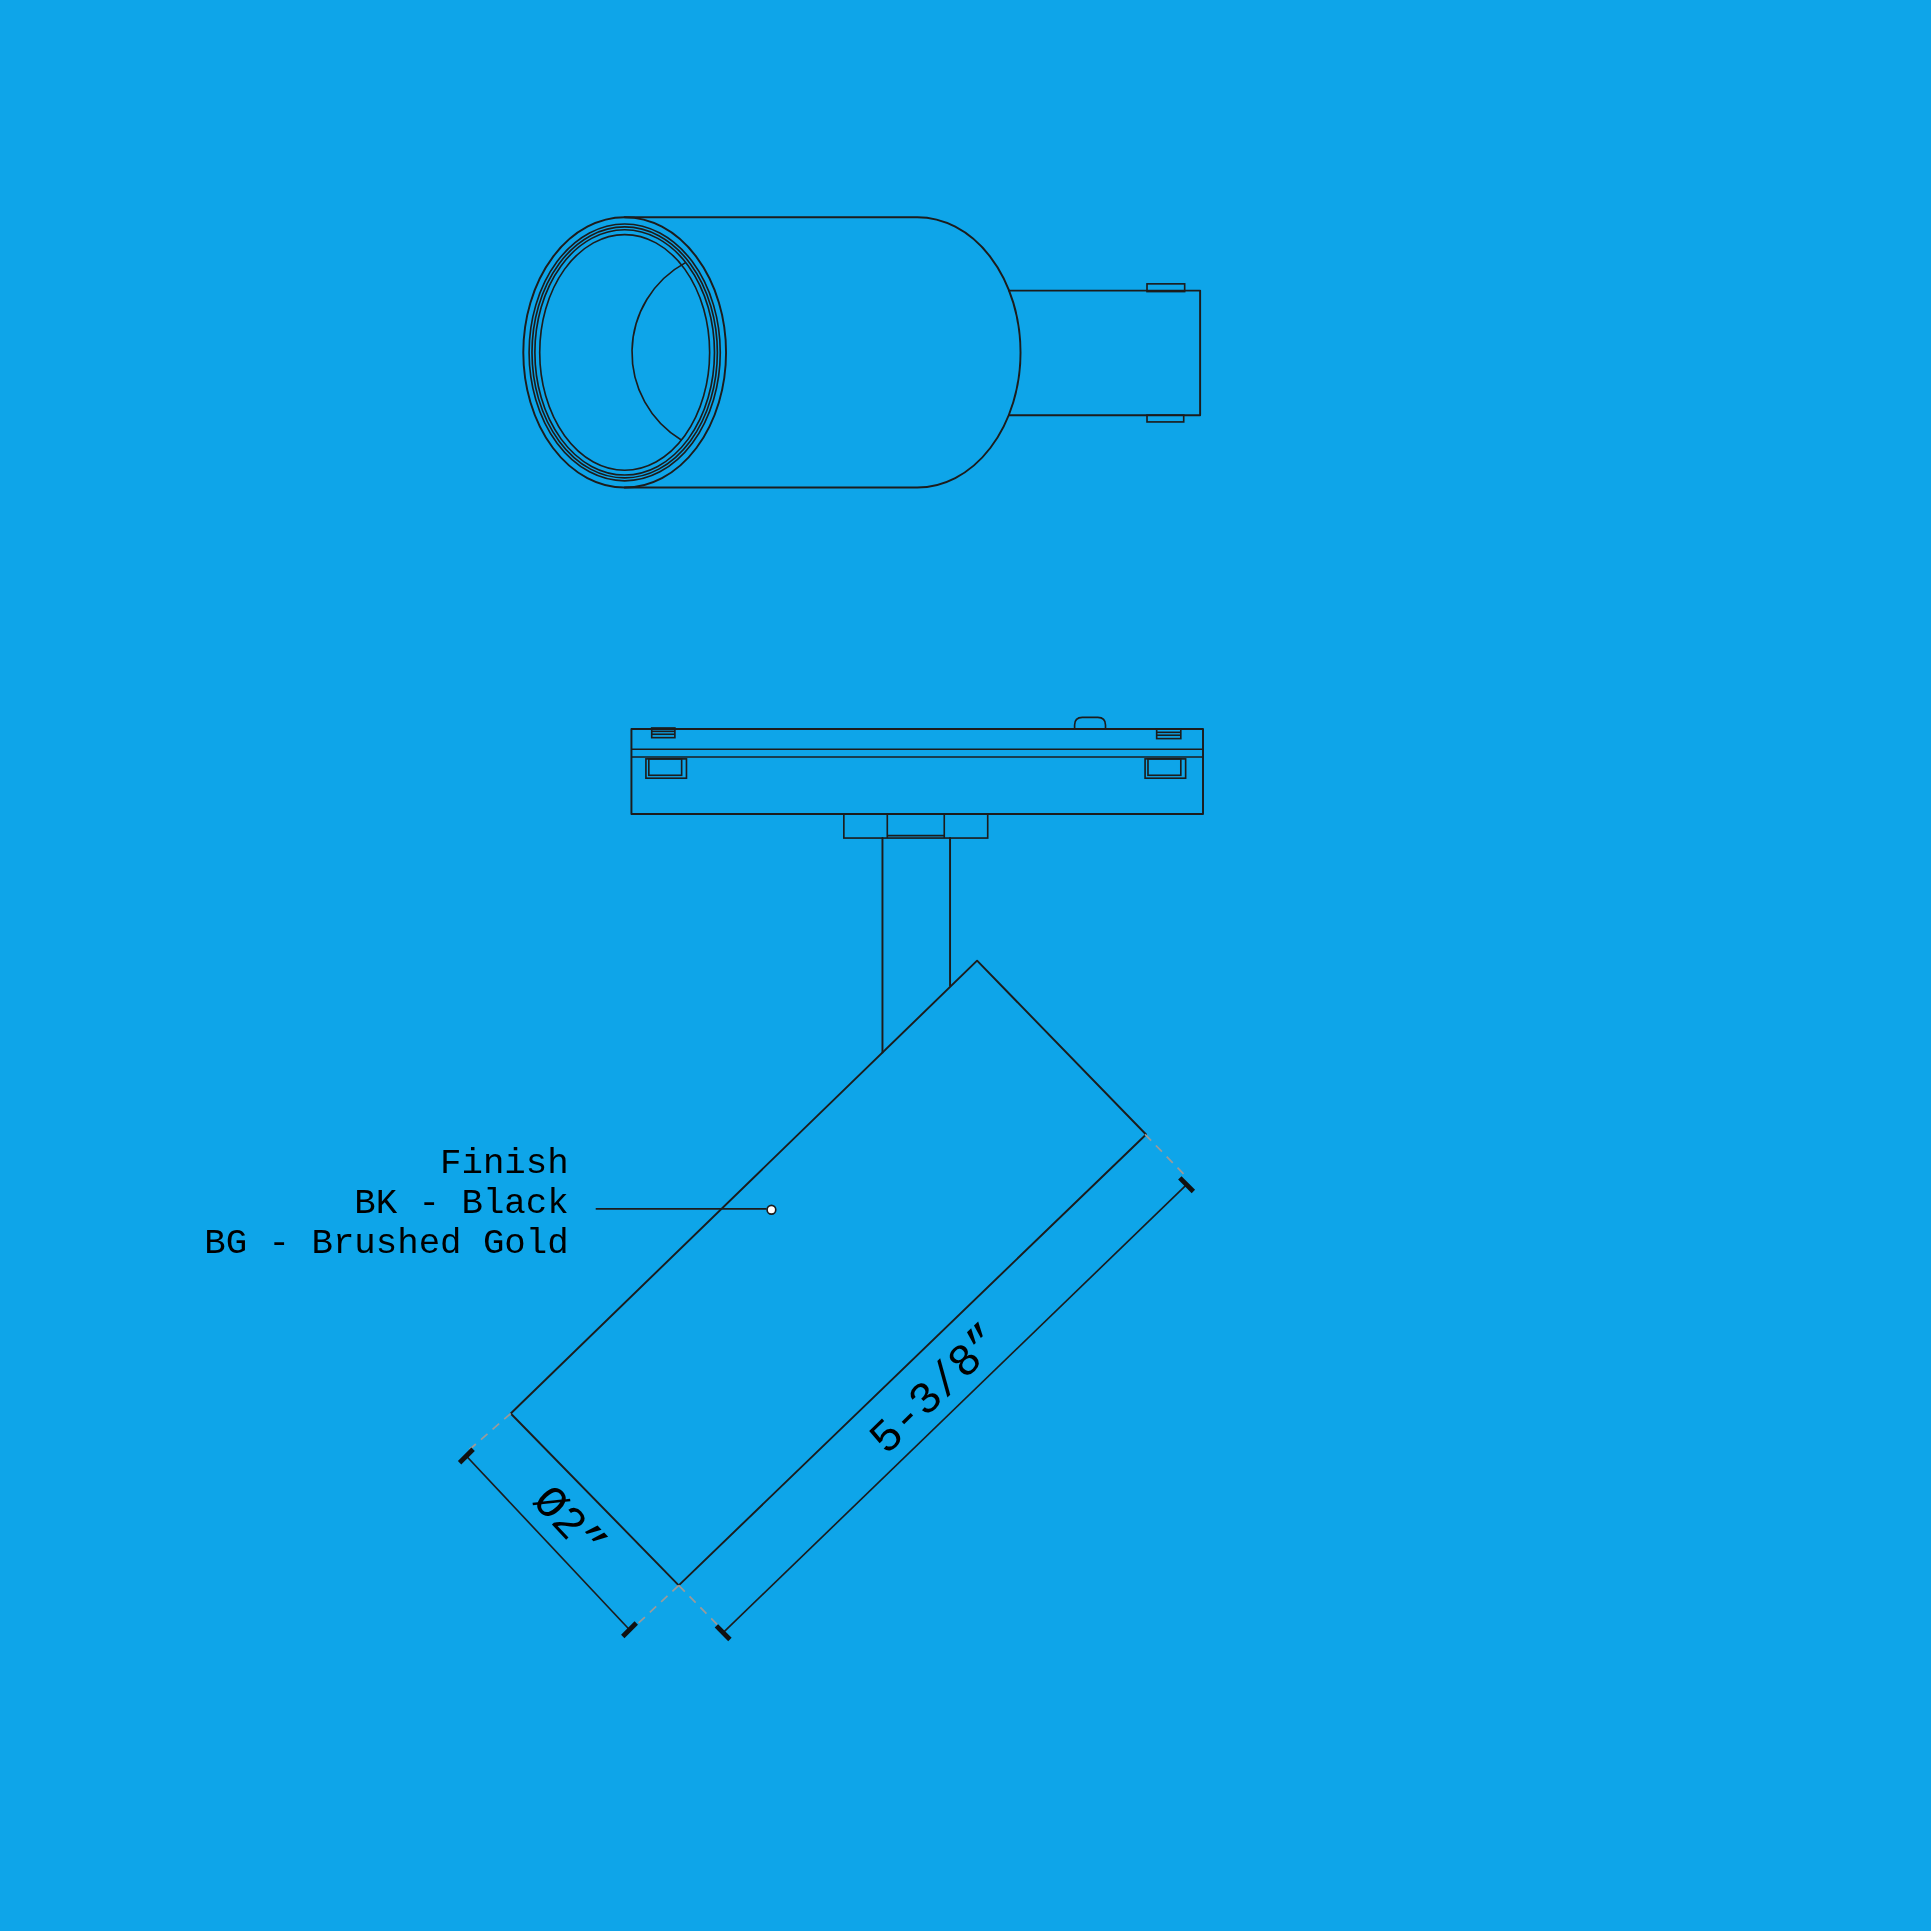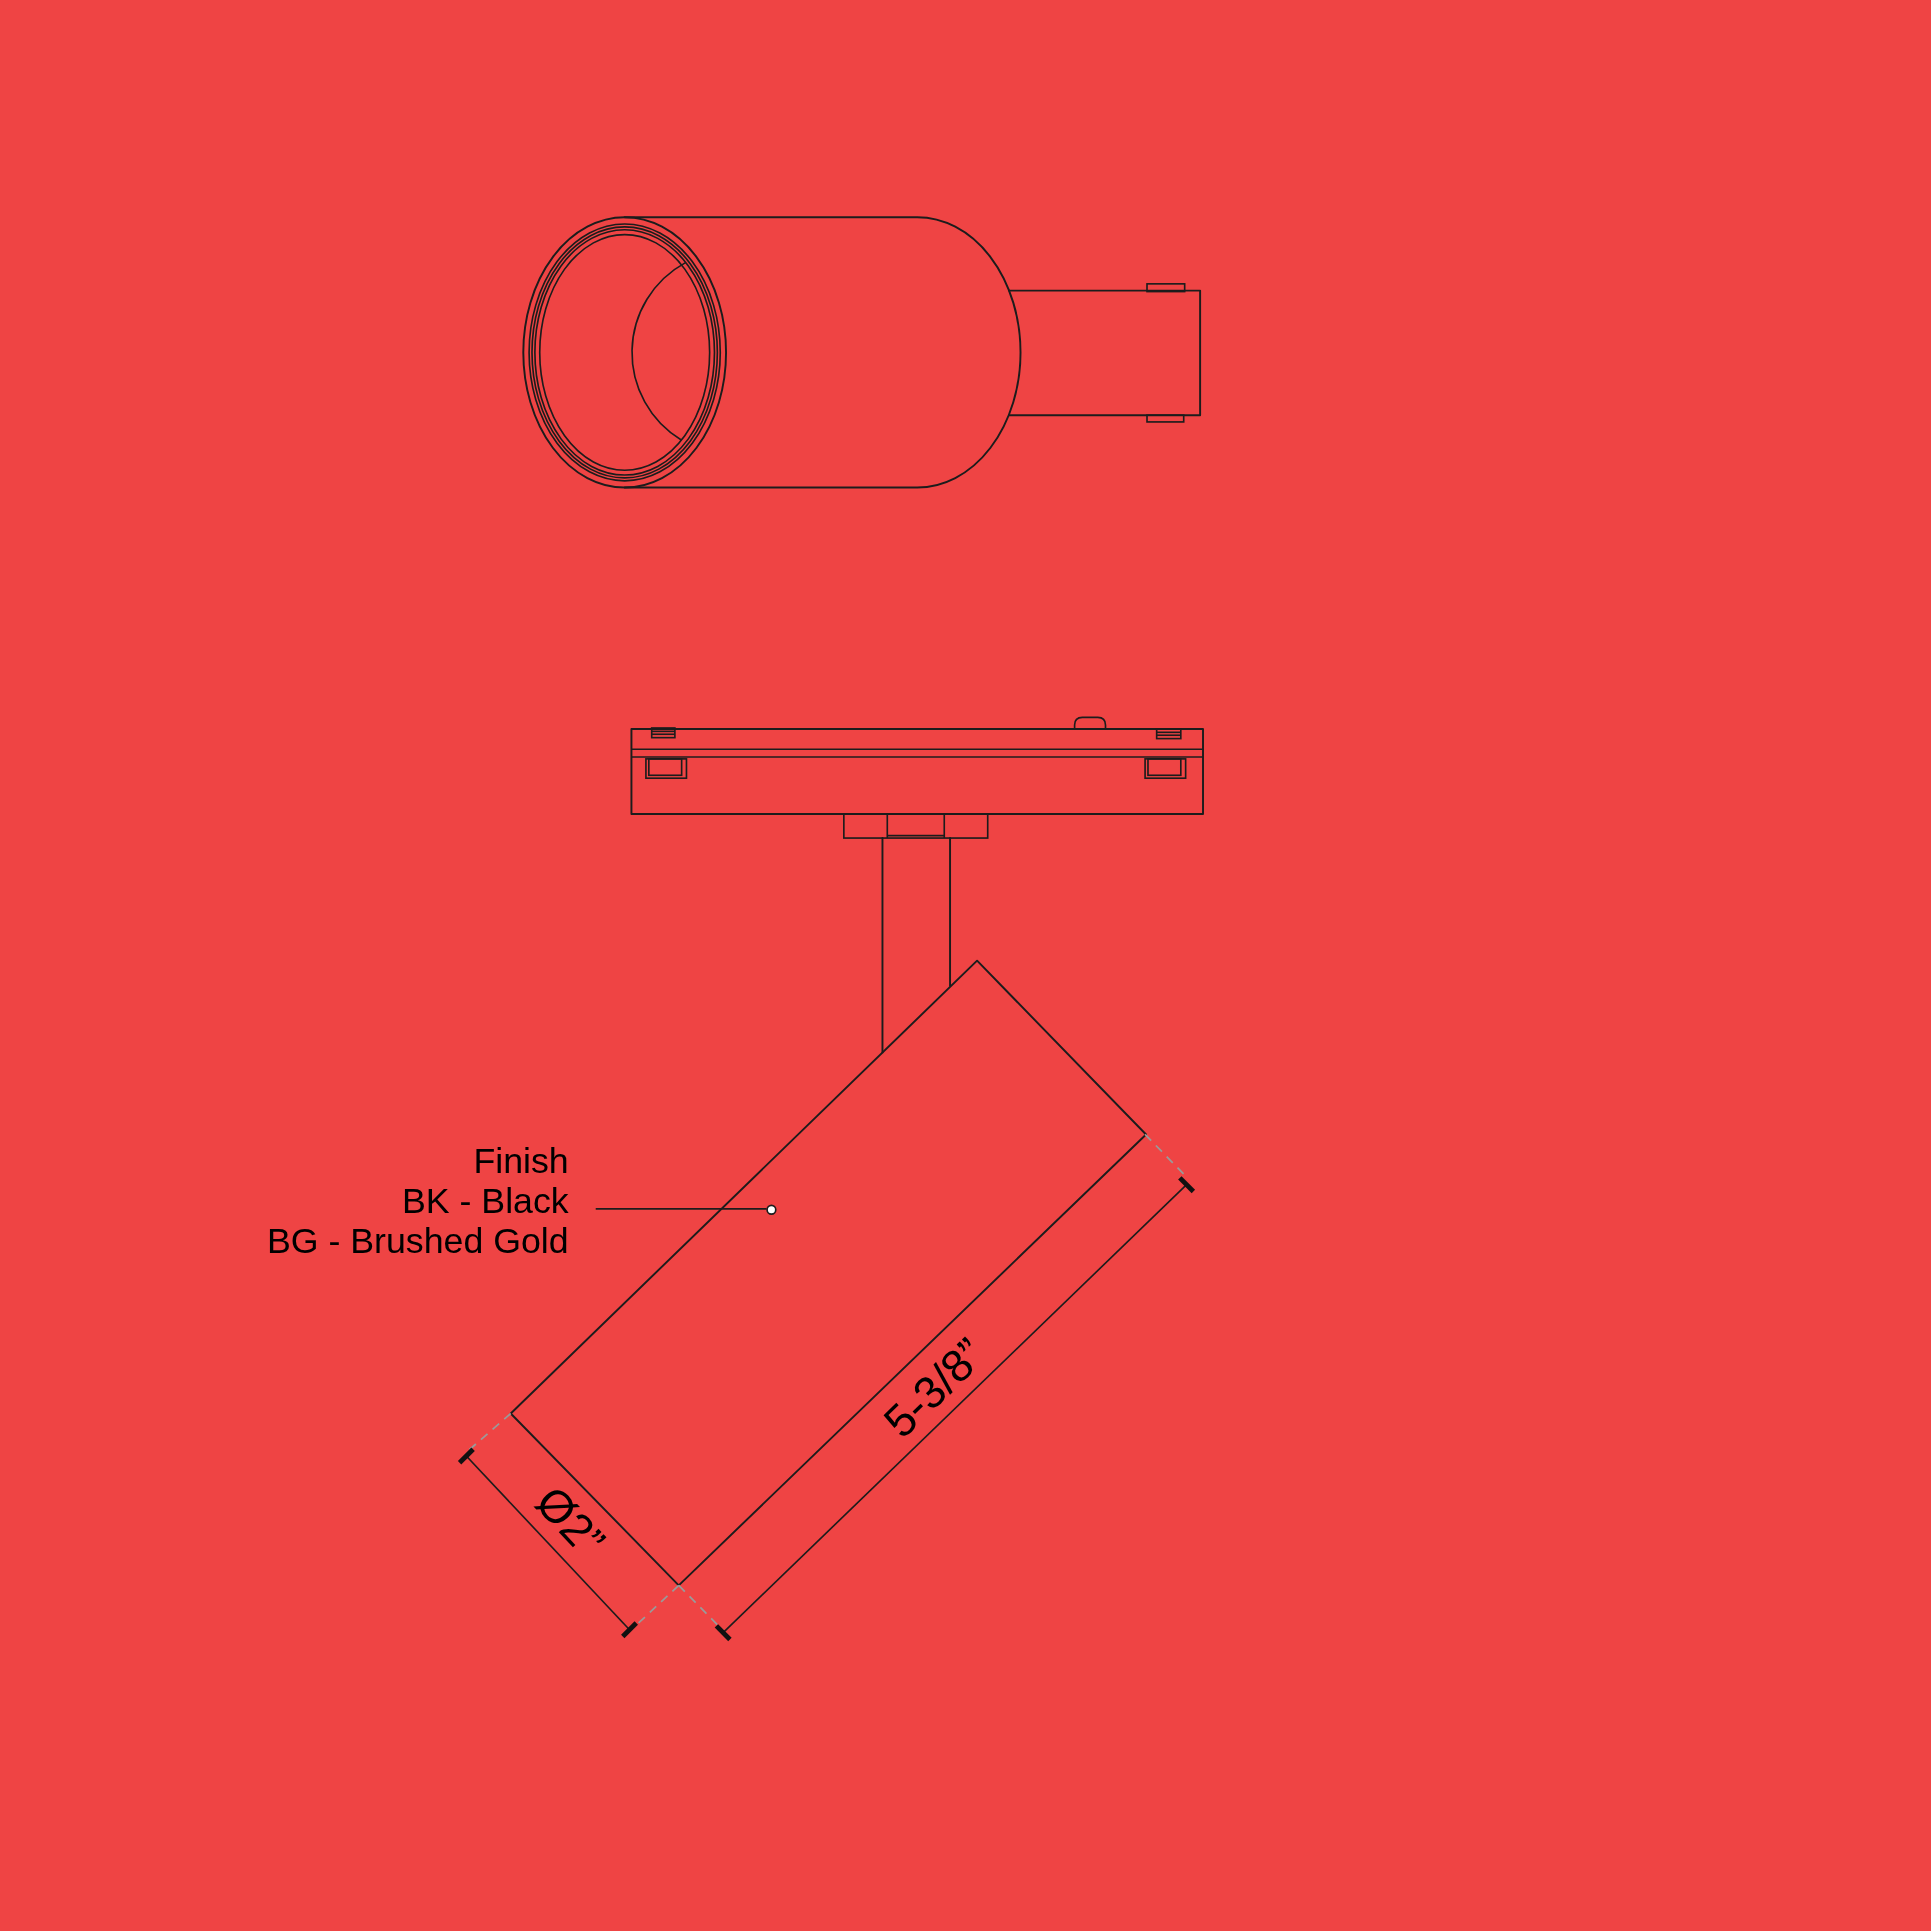--- a/index.html
+++ b/index.html
@@ -4,22 +4,22 @@
 <style>
   html, body {
     margin: 0;
     padding: 0;
     background: #ffffff;
   }
   .canvas-wrap {
     position: relative;
     width: 1931px;
     height: 1931px;
-    background: #ef4444;
-    font-family: Liberation Sans, sans-serif;
+    background: #0ea5e9;
+    font-family: Liberation Mono, monospace;
   }
   svg { display: block; }
   .outline {
     fill: none;
     stroke: #1c1c1c;
     stroke-width: 2;
     stroke-linecap: round;
     stroke-linejoin: round;
   }
   .thin {

